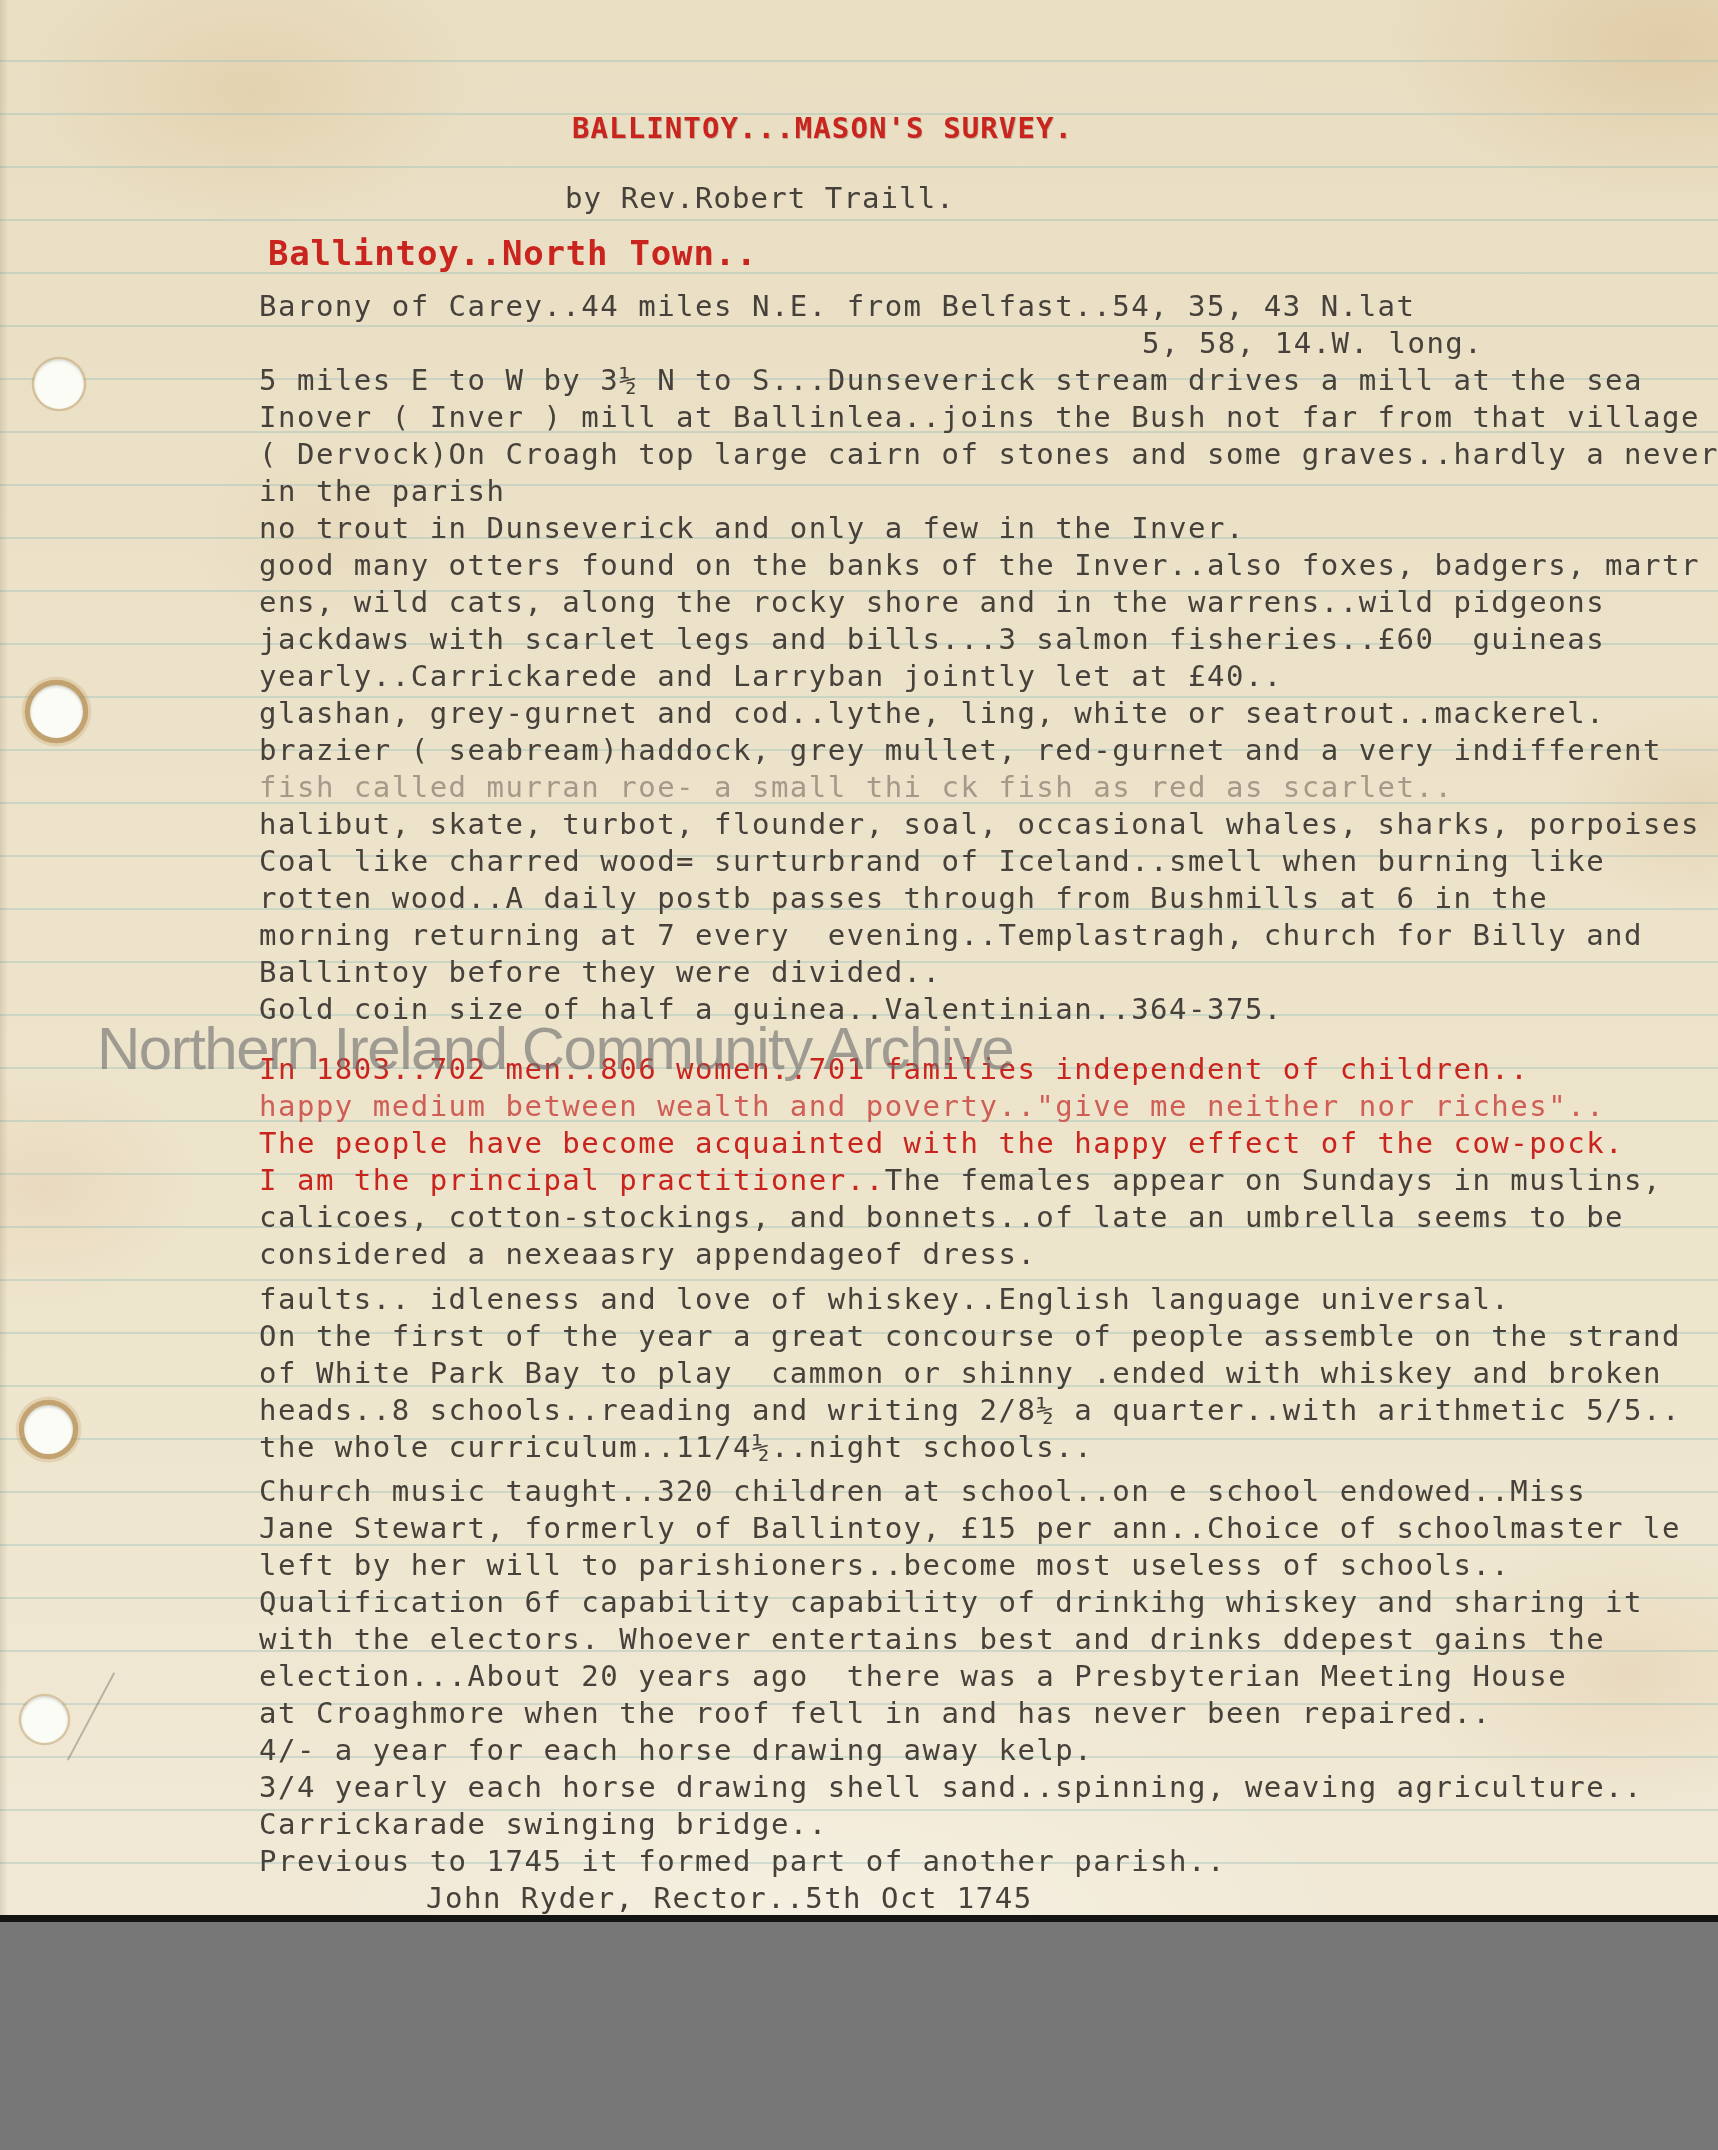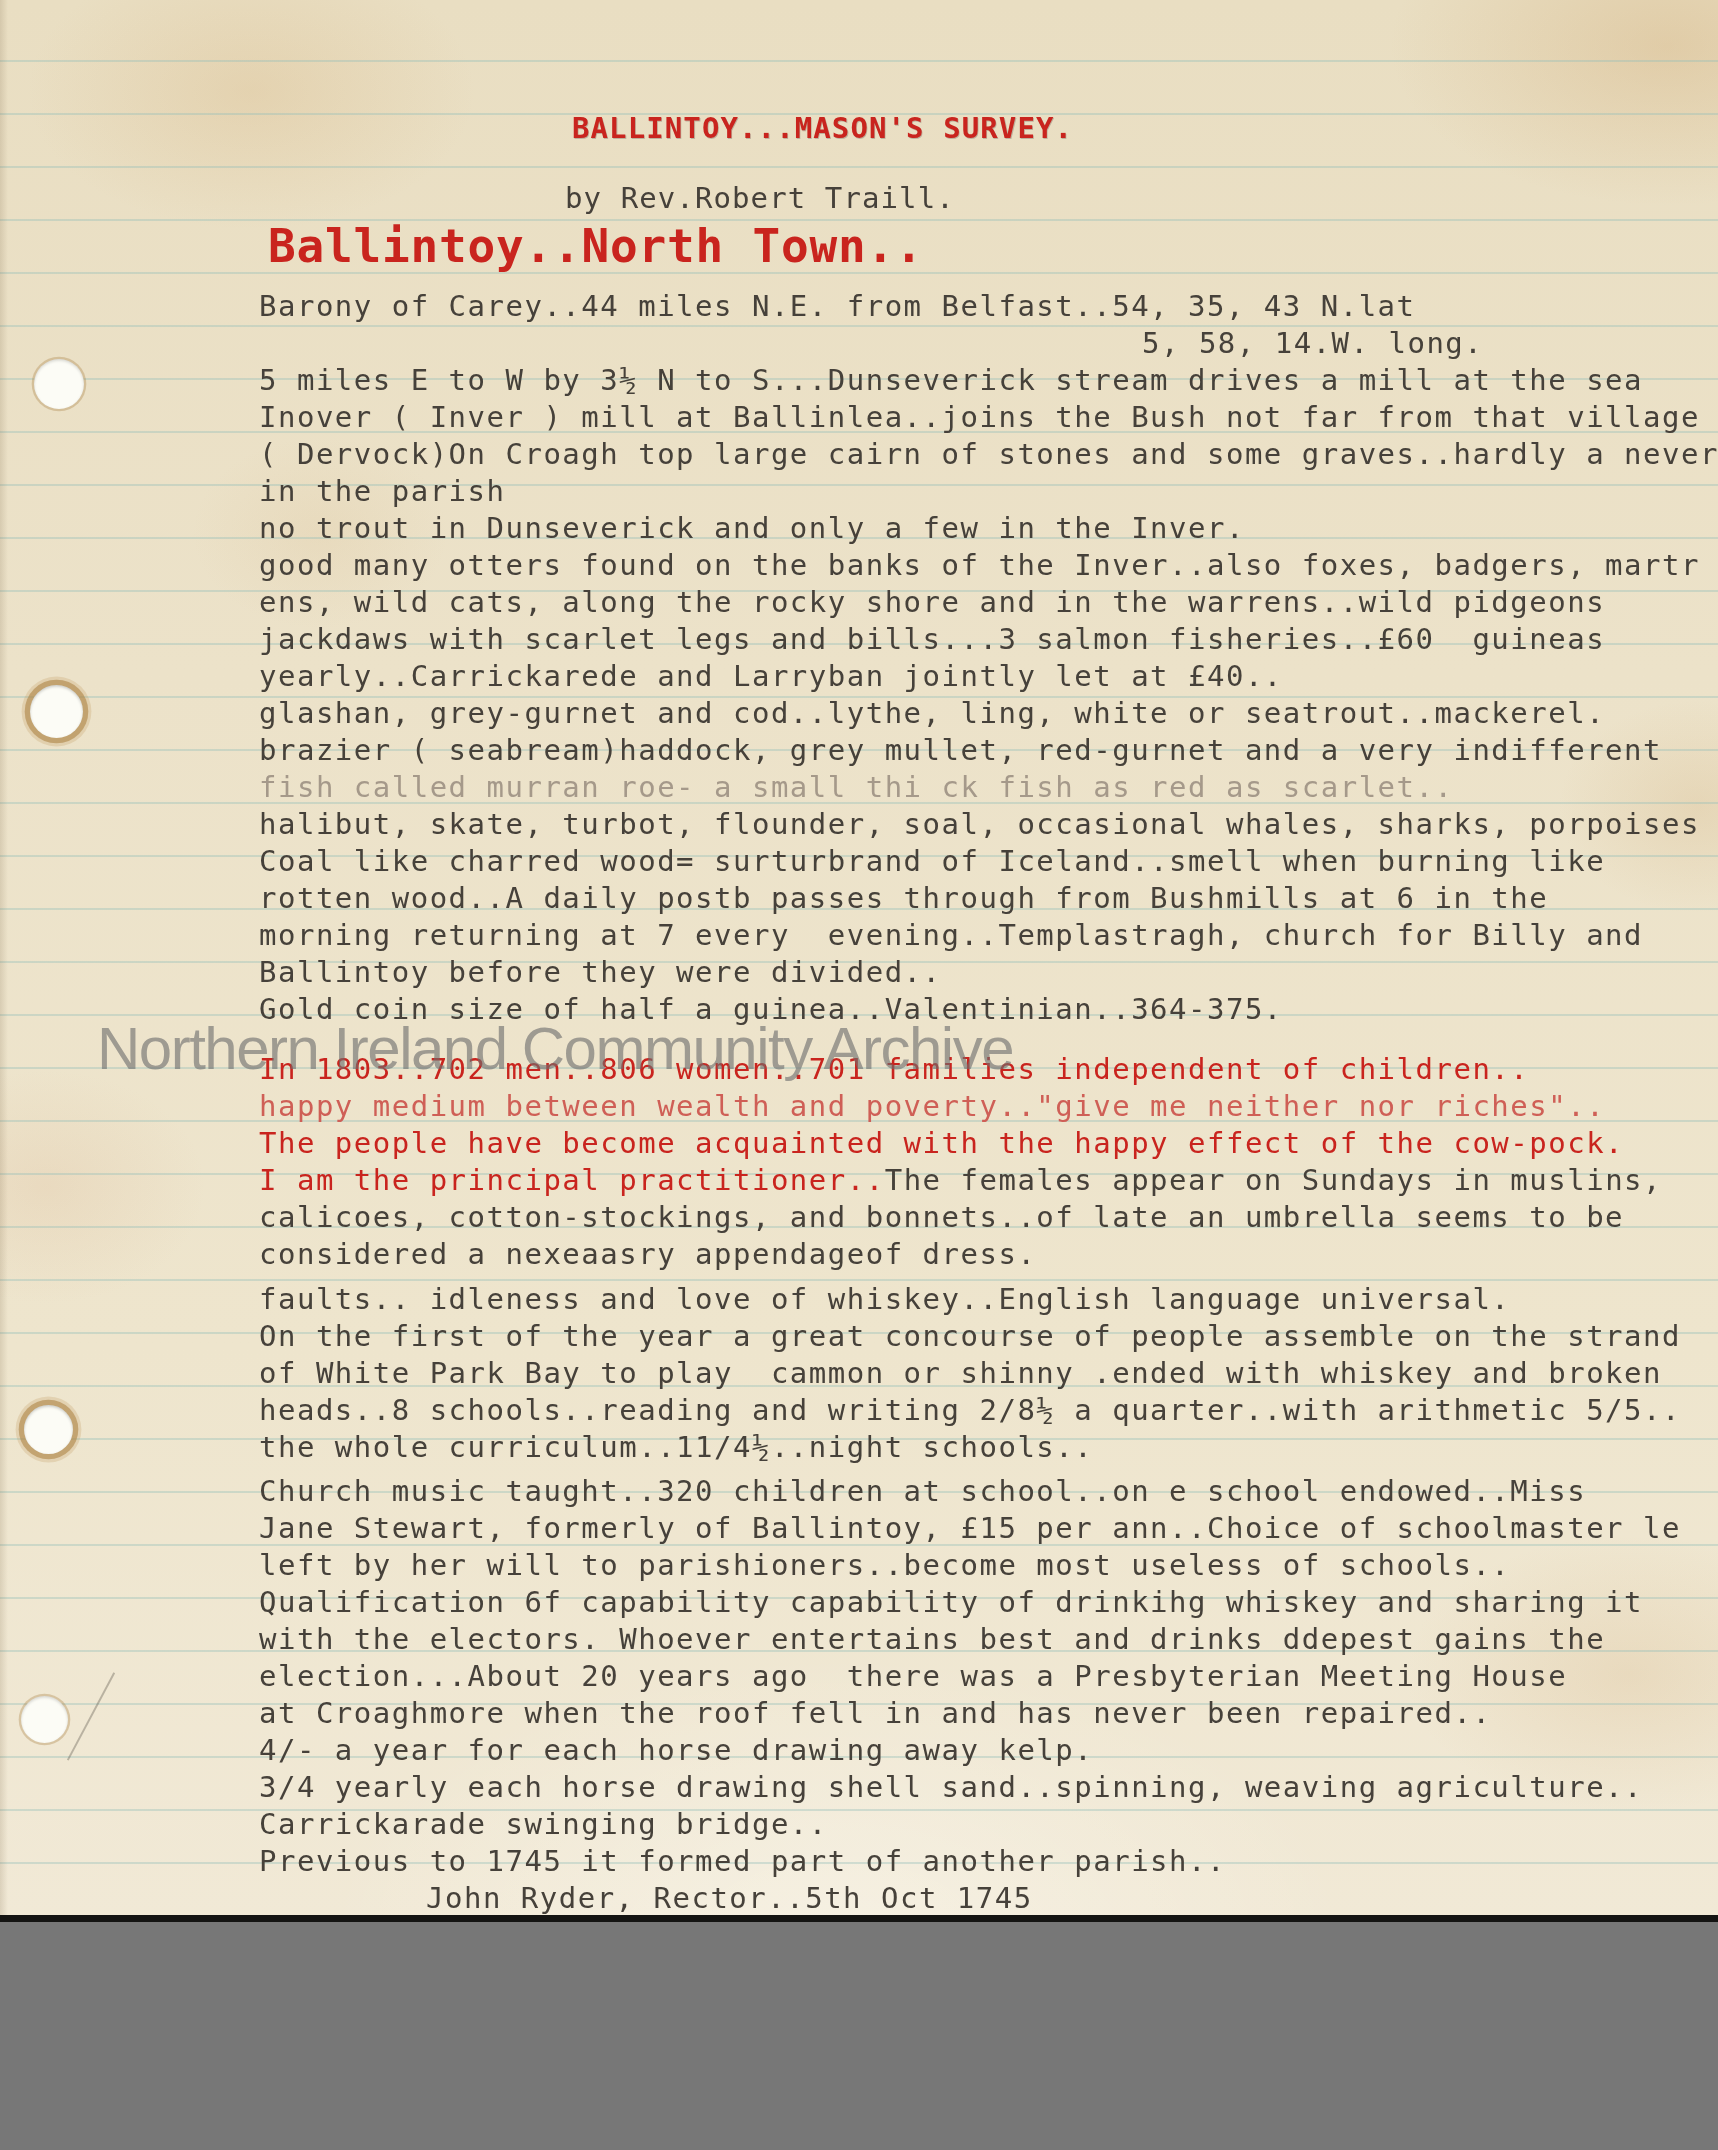--- a/index.html
+++ b/index.html
@@ -34,22 +34,22 @@
   #doc-title{
     position:absolute;left:572px;top:111px;
     font-size:29px;font-weight:bold;letter-spacing:1.1px;
     color:var(--red);text-shadow:0.8px 0.8px 0 rgba(60,40,40,.25);
   }
   #byline{
     position:absolute;left:565px;top:181px;
     font-size:29px;letter-spacing:1.1px;color:var(--ink);
   }
   #section-heading{
-    position:absolute;left:268px;top:219px;
-    font-size:46px;font-weight:bold;letter-spacing:0.8px;
+    position:absolute;left:268px;top:233px;
+    font-size:34px;font-weight:bold;letter-spacing:0.8px;
     color:var(--red);
   }
   #doc-body{
     position:absolute;left:259px;top:288px;width:1461px;
     font-size:29px;letter-spacing:1.5px;
   }
   #doc-body .line{height:37px;line-height:37px;}
   .c-ink{color:var(--ink);margin-top:35px;}
   .c-ink-faded{color:var(--ink-faded);}
   .c-red{color:var(--red);text-align:center;}

